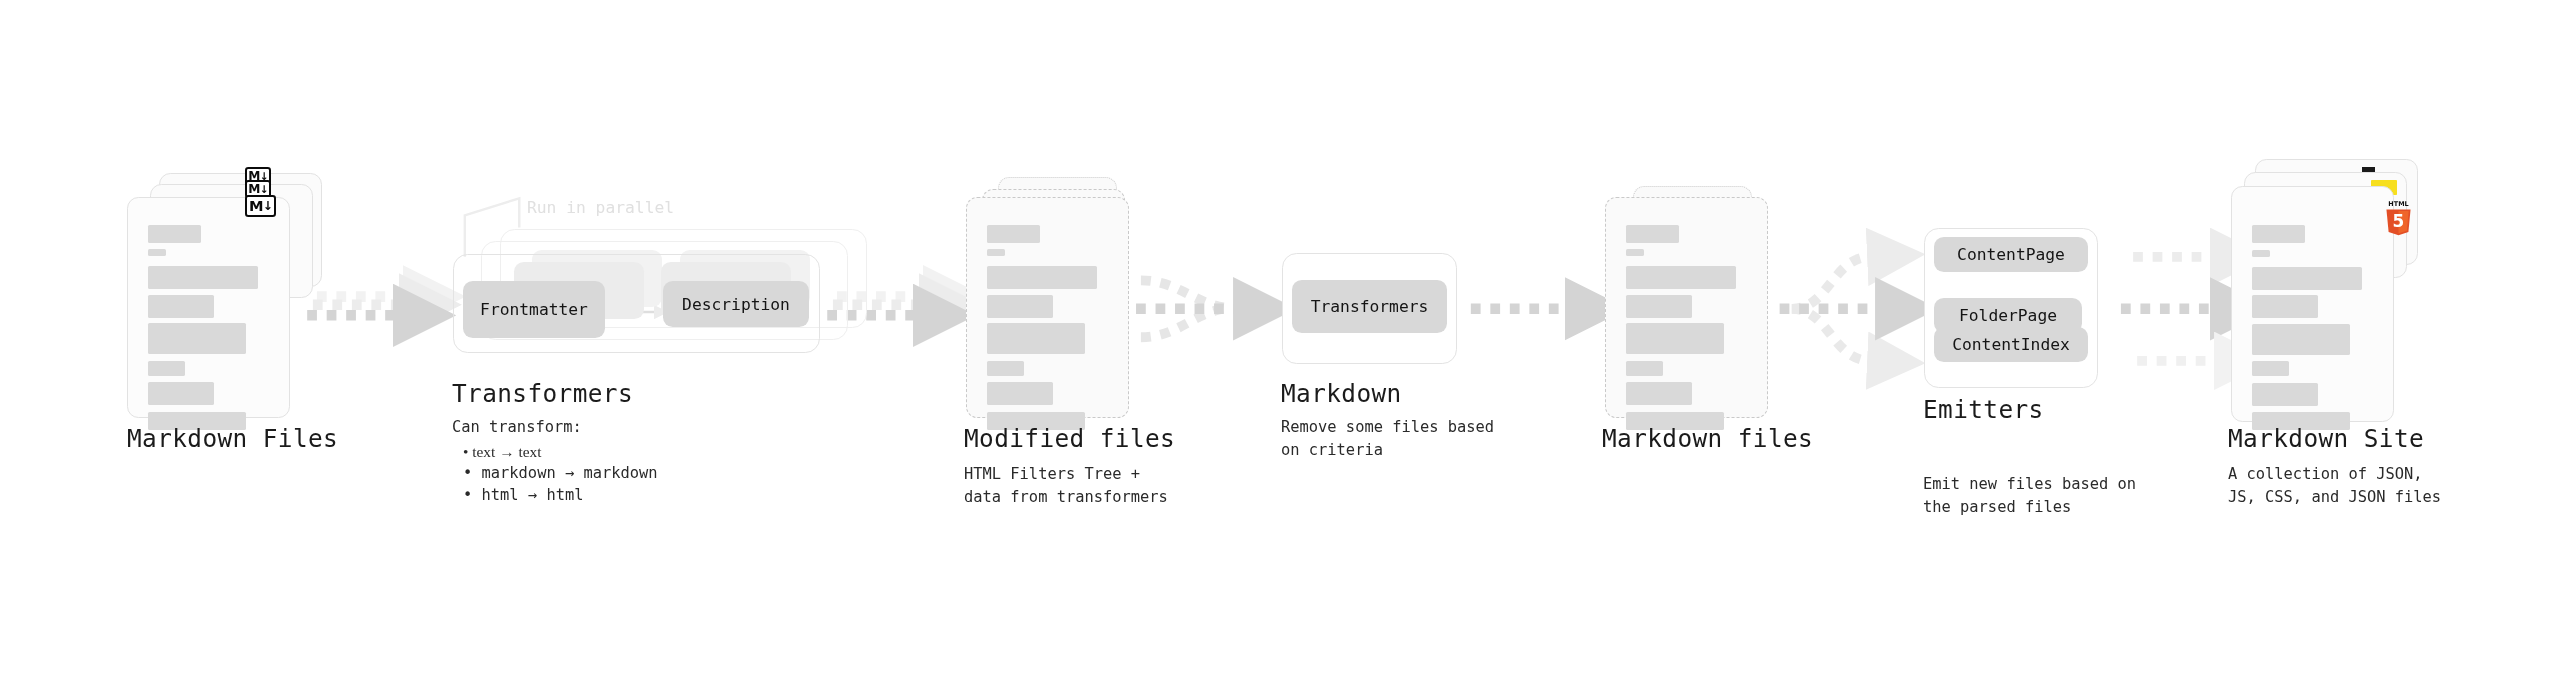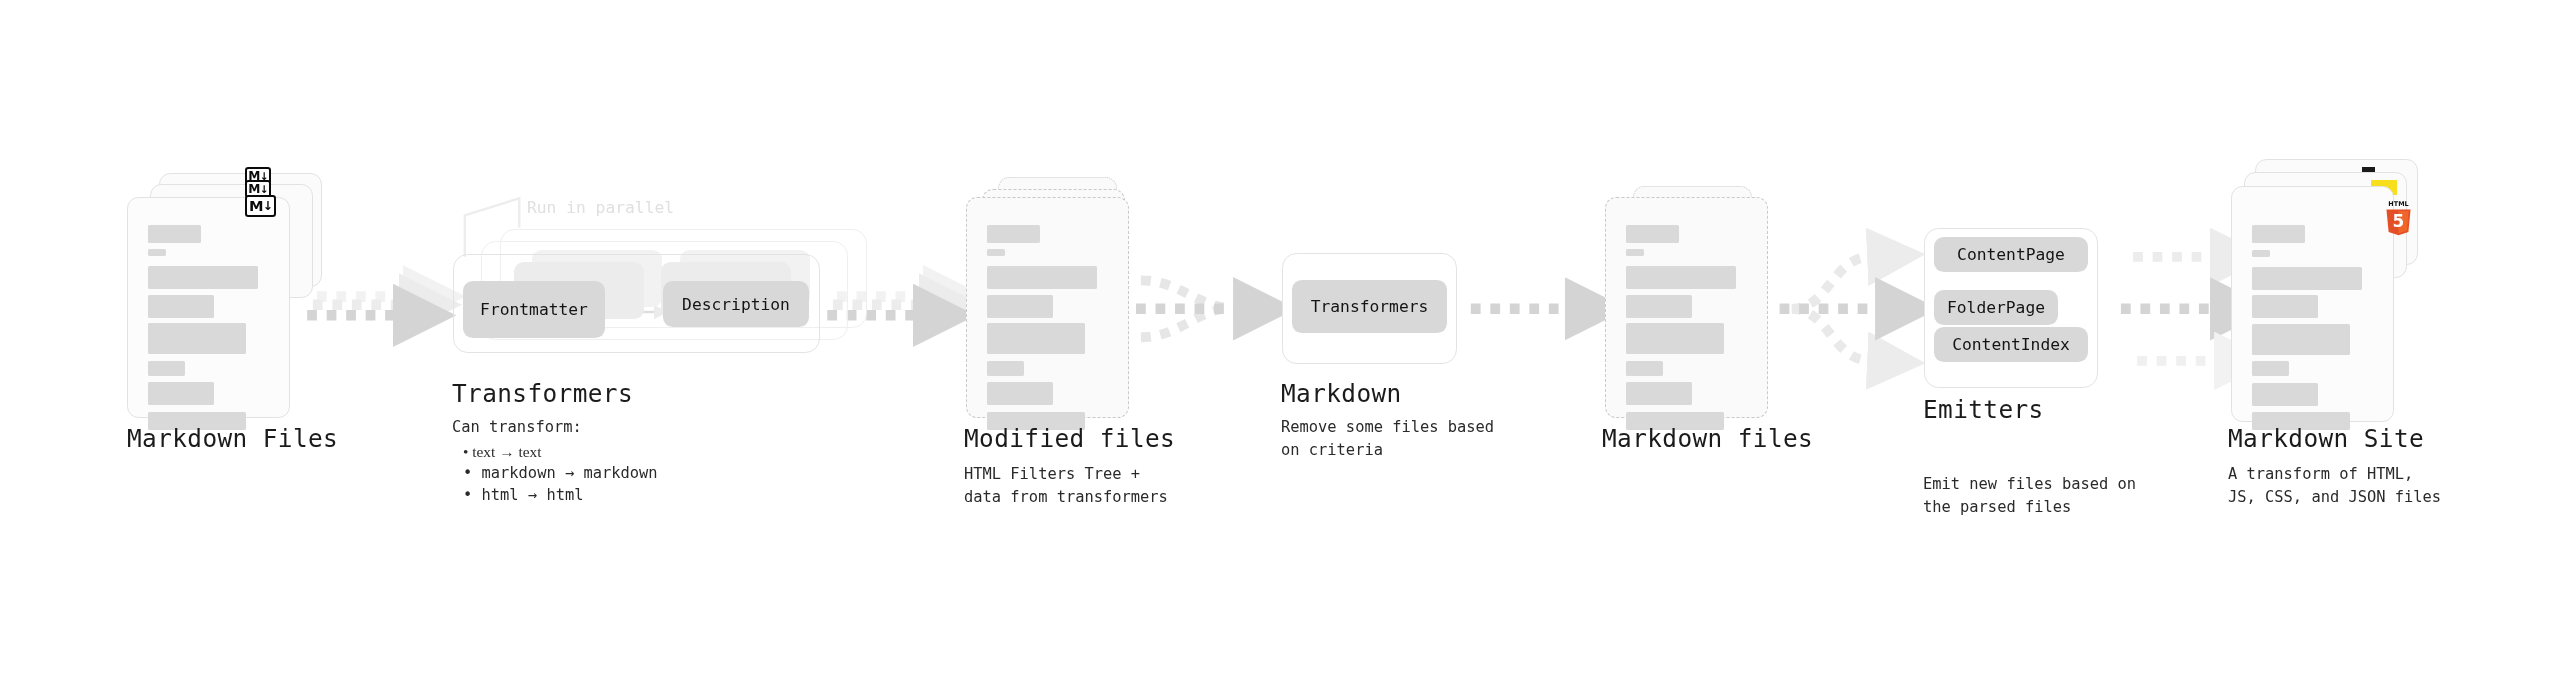--- a/index.html
+++ b/index.html
@@ -266,21 +266,21 @@
       <div class="skel" style="left:20.3px; top:184px; width:66px; height:23px;"></div>
       <div class="skel" style="left:20.3px; top:214px; width:98px; height:18px;"></div>
     </div>
 
     <div class="title" style="left:1602px; top:424px;">Markdown files</div>
   </div>
 
   <div class="node">
     <div class="procbox" style="left:1924px; top:228px; width:174px; height:160px;"></div>
     <div class="pill" style="left:1934px; top:237px; width:154px; height:35px;">ContentPage</div>
-    <div class="pill" style="left:1934px; top:290px; width:124px; height:35px;">FolderPage</div>
+    <div class="pill" style="left:1934px; top:298px; width:148px; height:35px;">FolderPage</div>
     <div class="pill" style="left:1934px; top:327px; width:154px; height:35px;">ContentIndex</div>
 
     <div class="title" style="left:1923px; top:395px;">Emitters</div>
     <div class="subtitle" style="left:1923px; top:432px;margin-top:41px;">Emit new files based on
 the parsed files</div>
   </div>
 
   <div class="node">
     <div class="card" style="left:2255px; top:159px; width:163px; height:106px;"></div>
     <div class="css-badge" style="left:2361px; top:173px;"></div>
@@ -302,18 +302,18 @@
     <div class="html5" style="left:2383px; top:199px;">
       <svg viewBox="0 0 38 46" width="31" height="37">
         <text x="19" y="9" font-size="8" font-family="DejaVu Sans, sans-serif" font-weight="bold" text-anchor="middle" fill="#111">HTML</text>
         <path d="M4,13 L34,13 L31.3,41 L19,45 L6.7,41 Z" fill="#e34f26"></path>
         <path d="M19,15 L31.7,15 L29.4,39.6 L19,43 Z" fill="#ef652a"></path>
         <text x="19" y="35" font-size="21" font-family="DejaVu Sans, sans-serif" font-weight="bold" text-anchor="middle" fill="#ffffff">5</text>
       </svg>
     </div>
 
     <div class="title" style="left:2228px; top:424px;">Markdown Site</div>
-    <div class="subtitle" style="left:2228px; top:463px;">A transform of HTML,
+    <div class="subtitle" style="left:2228px; top:463px;">A collection of JSON,
 JS, CSS, and JSON files</div>
   </div>
 
 </div>
 
 
 </body></html>

